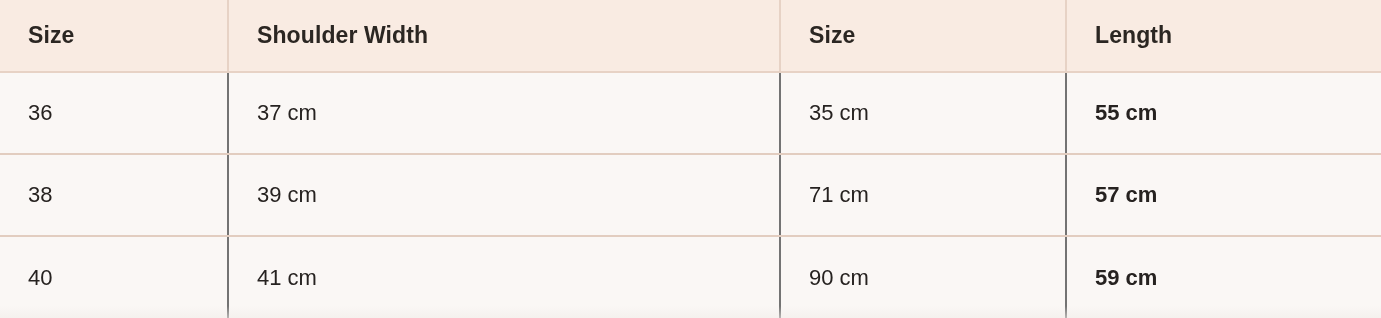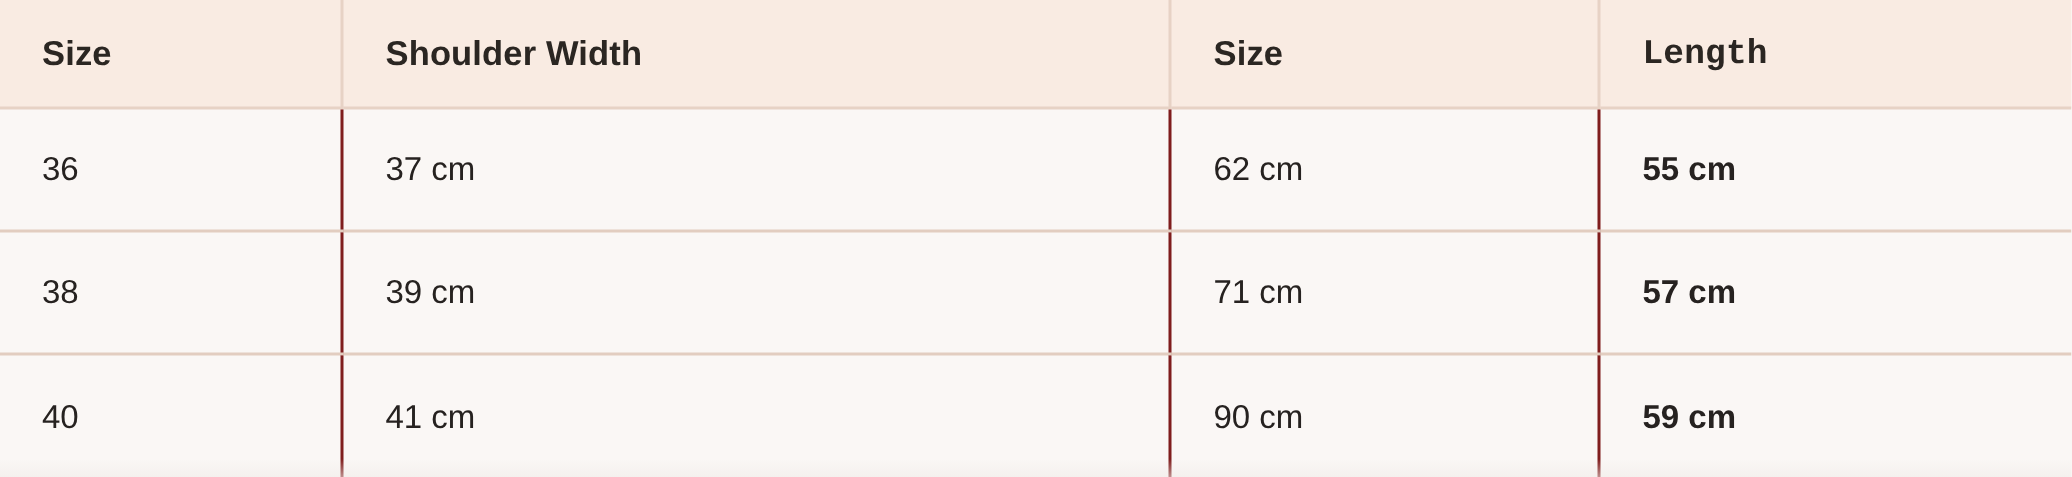--- a/index.html
+++ b/index.html
@@ -36,35 +36,34 @@
     height: 72px;
     padding: 0 0 0 28px;
     box-sizing: border-box;
     vertical-align: middle;
     letter-spacing: 0.1px;
     border-bottom: 2px solid #E7D2C5;
     border-right: 2px solid #E7D2C5;
   }
   .size-table thead th:last-child {
     border-right: none;
-    font-family: Liberation Mono, monospace;
   }
 
   .size-table tbody td {
     background: #FAF7F5;
     color: #262220;
     font-size: 22px;
     font-weight: normal;
     text-align: left;
     height: 82px;
     padding: 0 0 0 28px;
     box-sizing: border-box;
     vertical-align: middle;
     border-bottom: 2px solid #E2CDC0;
-    border-right: 2px solid #7f1d1d;
+    border-right: 2px solid #737373;
   }
   .size-table tbody td:last-child {
     border-right: none;
     font-weight: bold;
   }
   .size-table tbody tr:last-child td {
     border-bottom: none;
   }
 
   
@@ -95,21 +94,21 @@
         <th>Size</th>
         <th>Shoulder Width</th>
         <th>Size</th>
         <th>Length</th>
       </tr>
     </thead>
     <tbody>
       <tr>
         <td>36</td>
         <td>37 cm</td>
-        <td>62 cm</td>
+        <td>35 cm</td>
         <td>55 cm</td>
       </tr>
       <tr>
         <td>38</td>
         <td>39 cm</td>
         <td>71 cm</td>
         <td>57 cm</td>
       </tr>
       <tr>
         <td>40</td>

